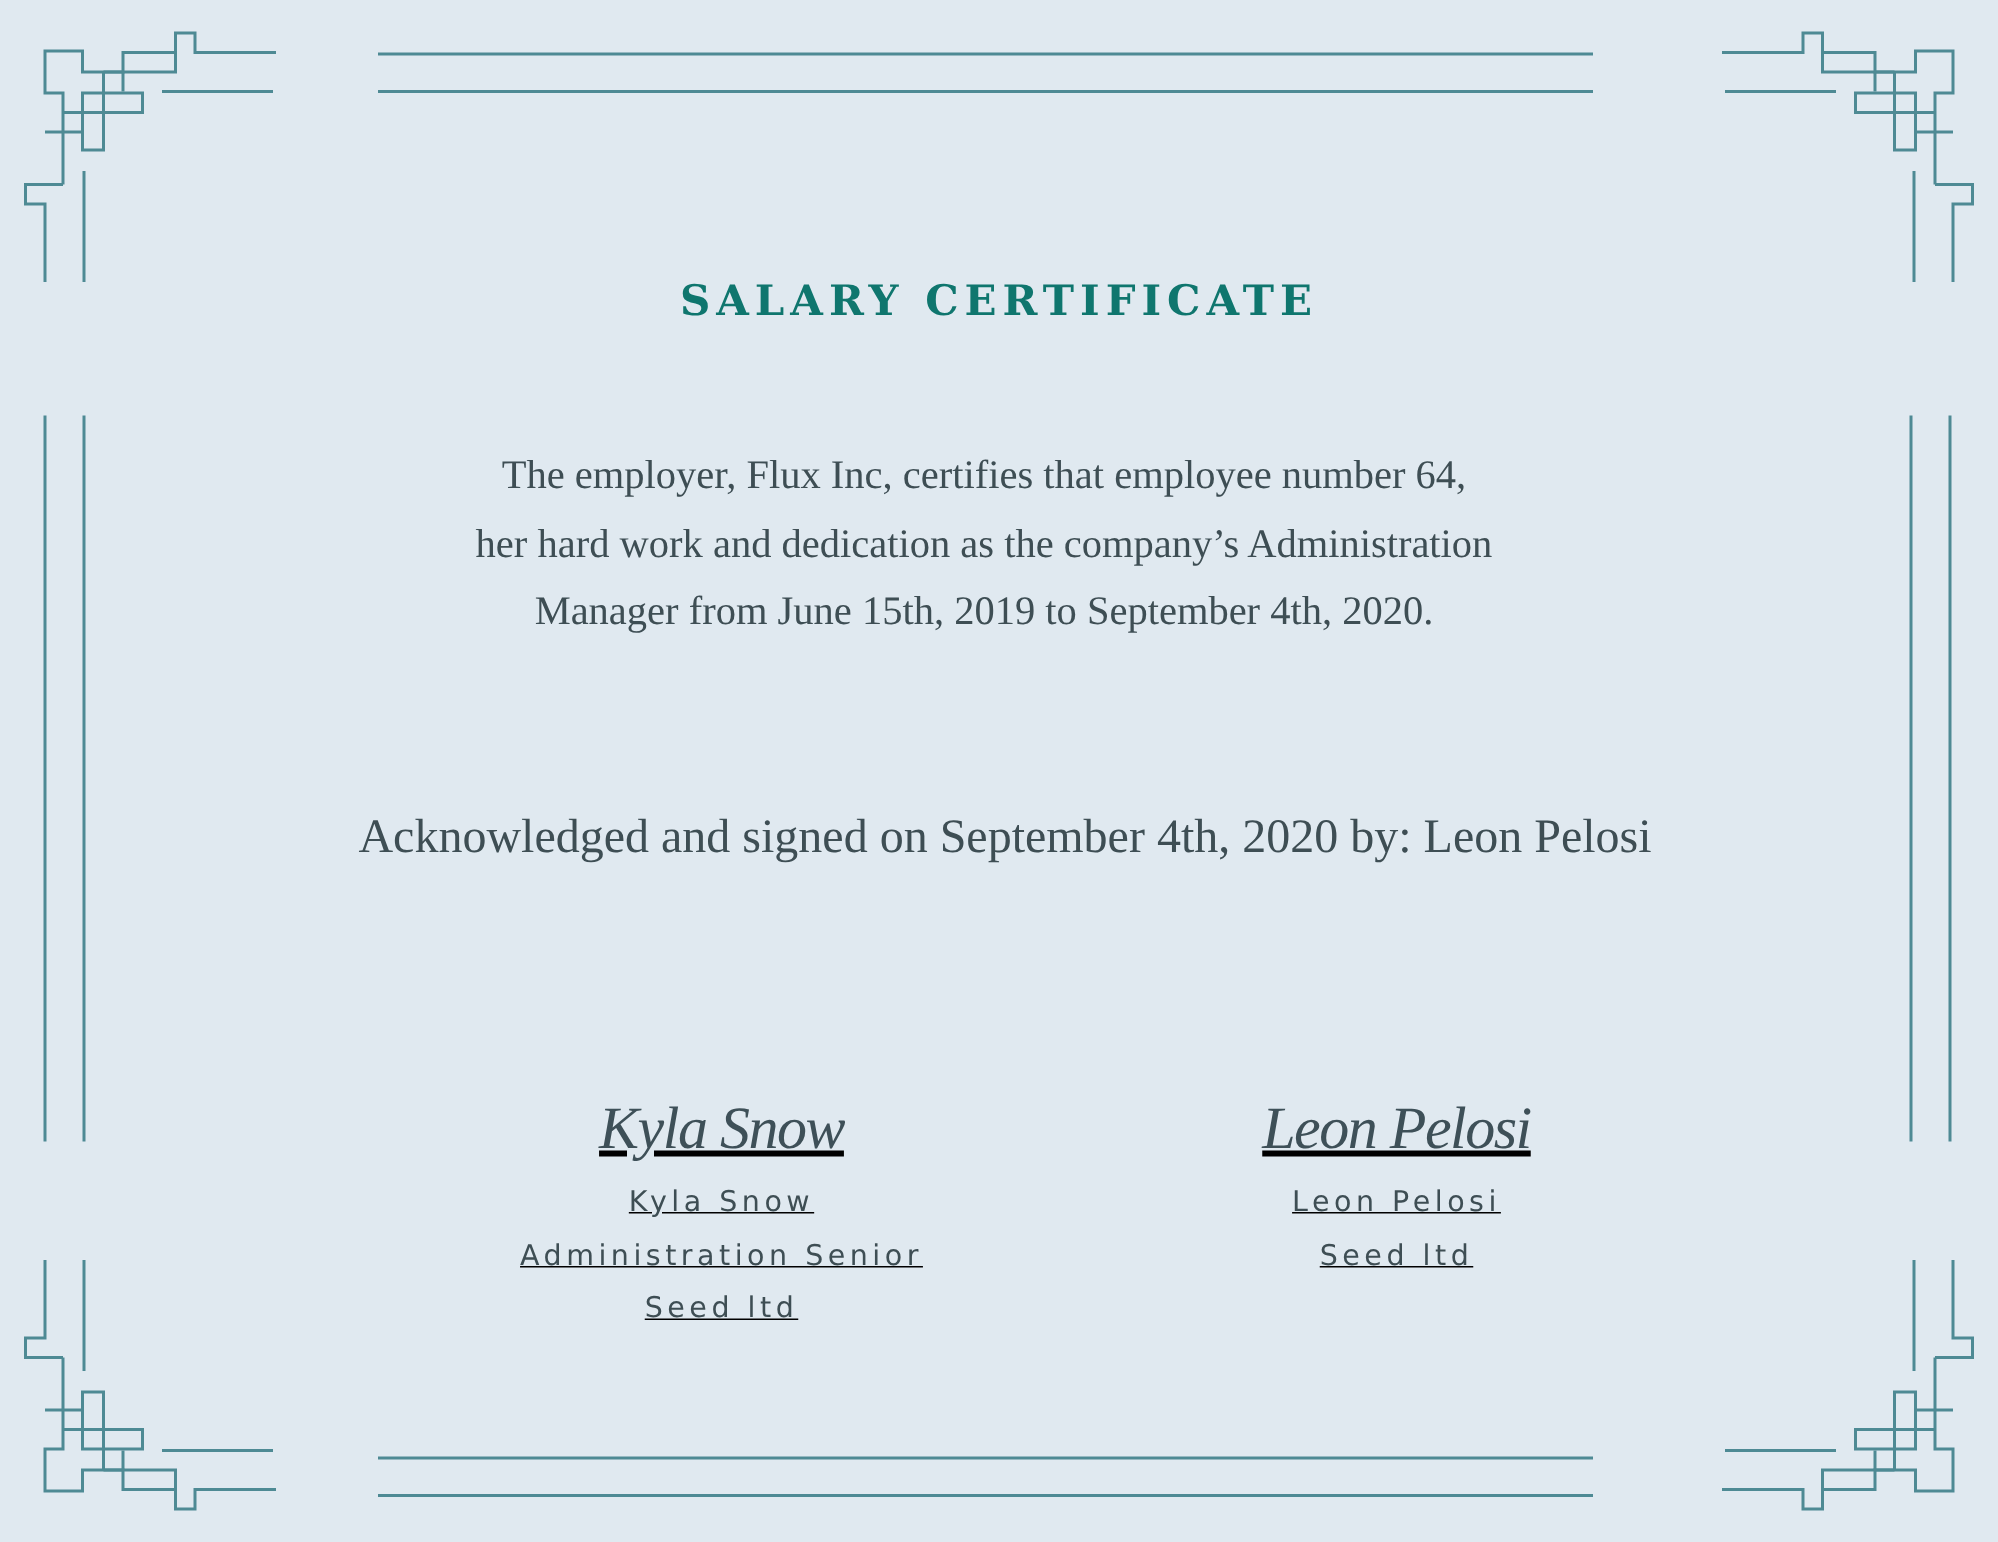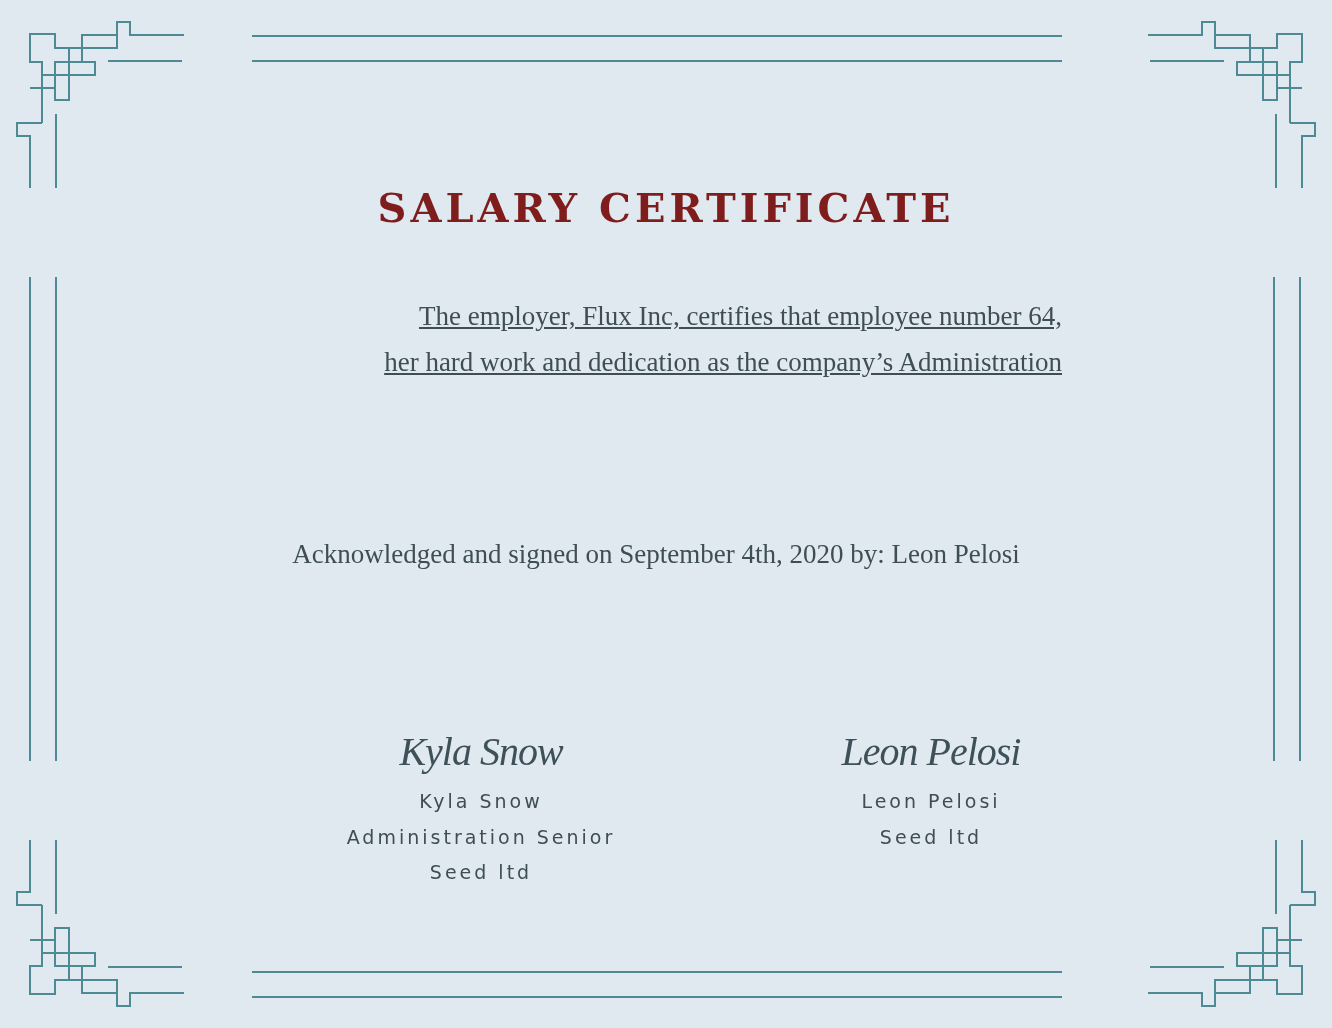--- a/index.html
+++ b/index.html
@@ -10,39 +10,38 @@
       font-family: "DejaVu Serif", serif;
     }
     .frame { position: absolute; inset: 0; }
     .hline { position: absolute; height: 2px; background: #4e8a94; }
     .vline { position: absolute; width: 2px; background: #4e8a94; }
     .corner { position: absolute; width: 200px; height: 200px; }
     .title {
       position: absolute; left: 0; right: 0; top: 184px;
       text-align: center;
       font-family: "DejaVu Serif", serif; font-weight: bold;
-      font-size: 40px; letter-spacing: 4px;
-      color: #7f1d1d;
+      font-size: 28px; letter-spacing: 4px;
+      color: #0f766e;
     }
     .body-text {
       position: absolute; left: 250px; width: 812px; top: 294px;
-      text-align: right;
+      text-align: center;
       font-family: "Liberation Serif", serif;
       font-size: 27px; line-height: 45.5px;
       color: #3e4e54;
-      text-decoration: underline;
     }
     .ack {
-      position: absolute; left: 200px; width: 912px; top: 539px;
+      position: absolute; left: 214px; width: 912px; top: 539px;
       text-align: center;
       font-family: "Liberation Serif", serif;
-      font-size: 27px; color: #3e4e54;
+      font-size: 32px; color: #3e4e54;
     }
     .sig-block {
-      position: absolute; top: 722px; width: 360px; text-align: center;
+      position: absolute; top: 722px; width: 360px; text-align: center; text-decoration: underline;
     }
     .sig-script {
       font-family: "Liberation Serif", serif; font-style: italic;
       font-size: 40px; color: #3e5058; height: 62px; line-height: 60px;
       letter-spacing: -1px;
     }
     .sig-line {
       font-family: "DejaVu Sans", sans-serif;
       font-size: 19px; letter-spacing: 3px; color: #3e4e54;
       line-height: 35.5px;
@@ -118,20 +117,21 @@
       <line x1="56" y1="114" x2="56" y2="188"></line>
     </g>
   </svg>
 </div>
 
 <h1 class="title" style="margin:0;">SALARY CERTIFICATE</h1>
 
 <div class="body-text">
   <div>The employer, Flux Inc, certifies that employee number 64,</div>
   <div>her hard work and dedication as the company’s Administration</div>
+  <div>Manager from June 15th, 2019 to September 4th, 2020.</div>
 </div>
 
 <div class="ack">Acknowledged and signed on September 4th, 2020 by: Leon Pelosi</div>
 
 <div class="sig-block" style="left:301px;">
   <div class="sig-script">Kyla Snow</div>
   <div class="sig-line">Kyla Snow</div>
   <div class="sig-line">Administration Senior</div>
   <div class="sig-line">Seed ltd</div>
 </div>

